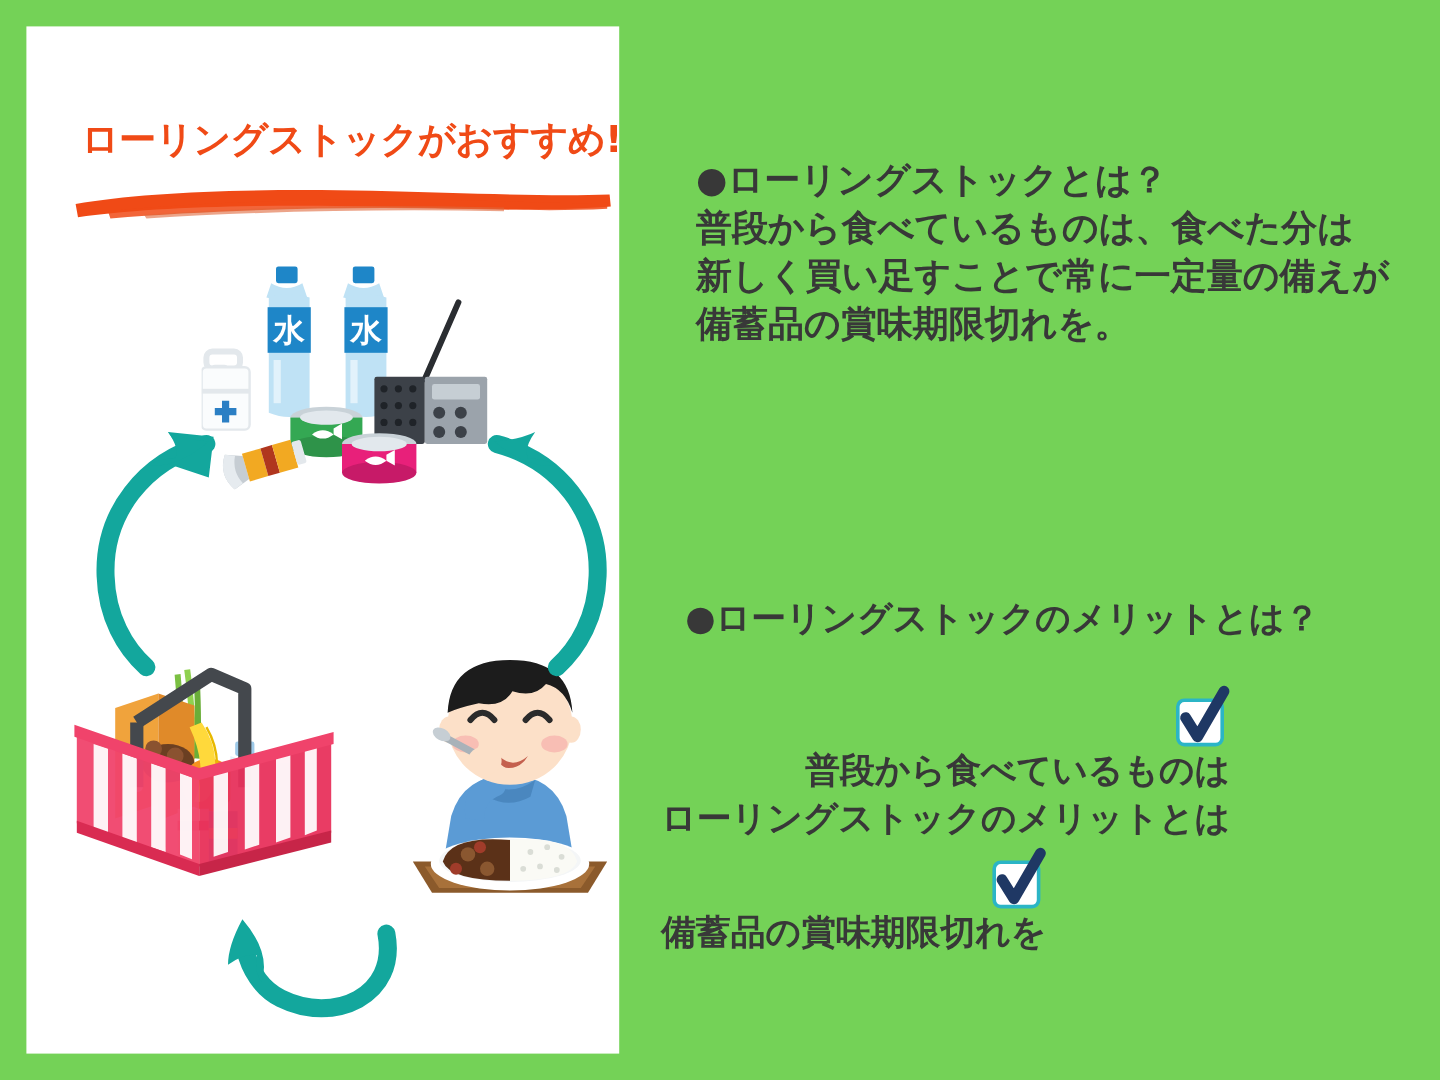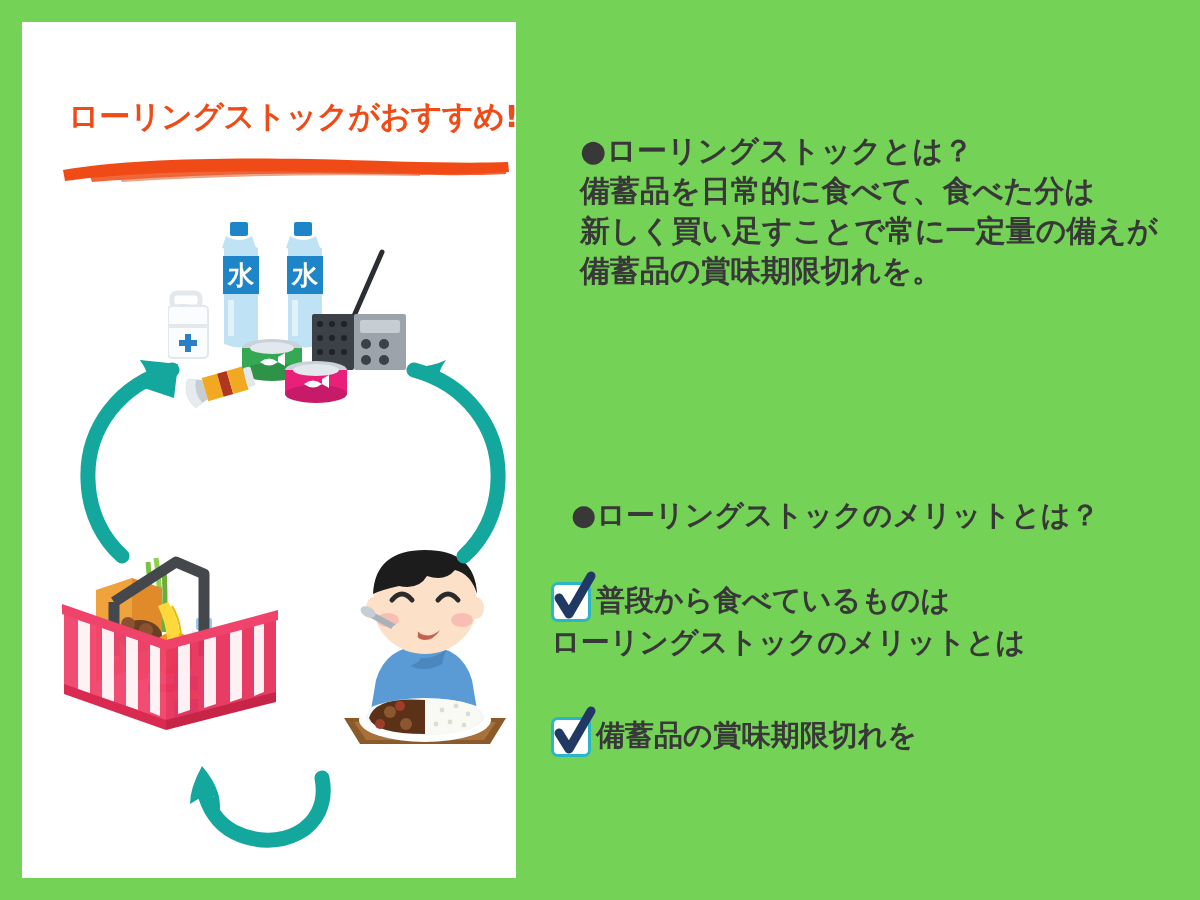--- a/index.html
+++ b/index.html
@@ -60,21 +60,21 @@
   #merit-heading{top:495px;font-size:29px;margin-left:20px;}
 
   .merit{
     position:absolute;left:35px;
     color:#383838;font-weight:bold;font-size:29px;line-height:40px;
   }
   #merit-1{top:580px;}
   #merit-2{top:715px;}
 
   .merit-line{display:block;white-space:nowrap;}
-  .merit-line.first{display:flex;align-items:flex-start;}
+  .merit-line.first{display:flex;align-items:flex-end;flex-direction:column;}
 
   .checkbox{
     position:relative;
     display:inline-block;
     width:34px;height:34px;flex:0 0 34px;
     border:3px solid #2BB5C6;
     border-radius:7px;
     background:#ffffff;
     margin-right:5px;margin-top:2px;
   }
@@ -305,21 +305,21 @@
       <path d="M30 16 q-12 22 -12 38 q14 -10 24 -8 q-2 16 4 22 q8 -24 -16 -52 z" fill="#13A79D"></path>
     </svg>
 
   </div>
 </div>
 
 <div id="panel">
 
   <div id="def-block" class="ptext">
     <span class="nowrapline">●ローリングストックとは？</span>
-    <span class="nowrapline">備蓄品を日常的に食べて、食べた分は</span>
+    <span class="nowrapline">普段から食べているものは、食べた分は</span>
     <span class="nowrapline">新しく買い足すことで常に一定量の備えが</span>
     <span class="nowrapline">備蓄品の賞味期限切れを。</span>
   </div>
 
   <div id="merit-heading" class="ptext">●ローリングストックのメリットとは？</div>
 
   <div id="merit-1" class="merit">
     <span class="merit-line first">
       <span class="checkbox">
         <svg width="44" height="50" viewBox="0 0 44 50">

